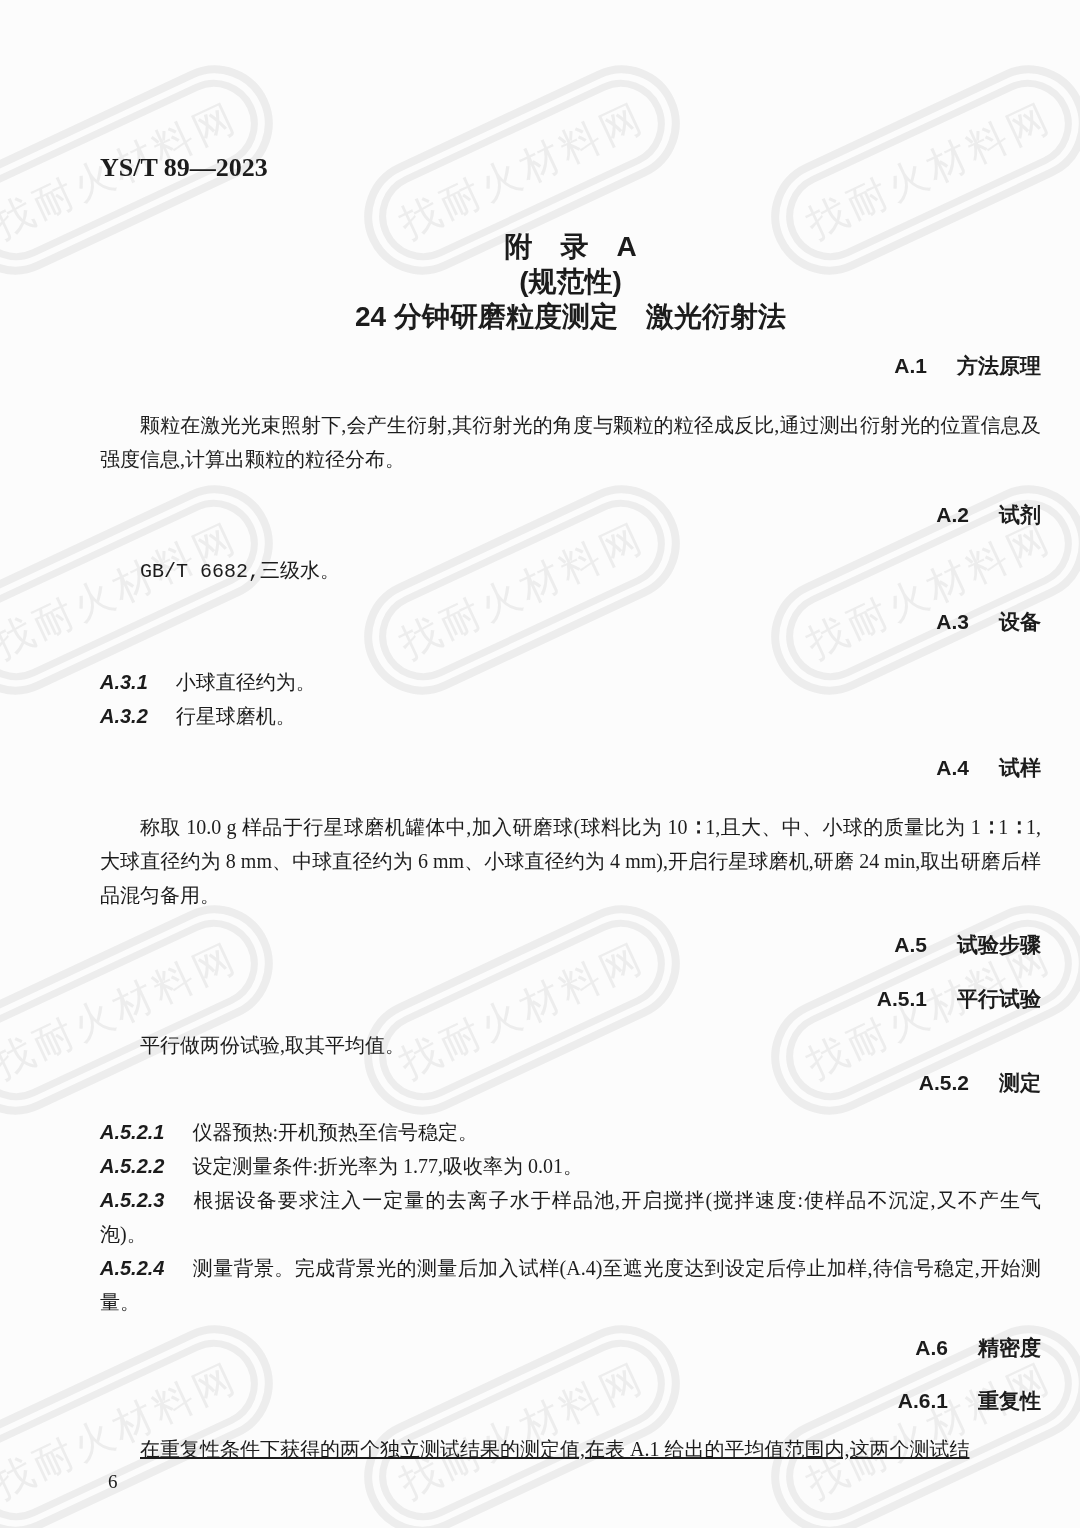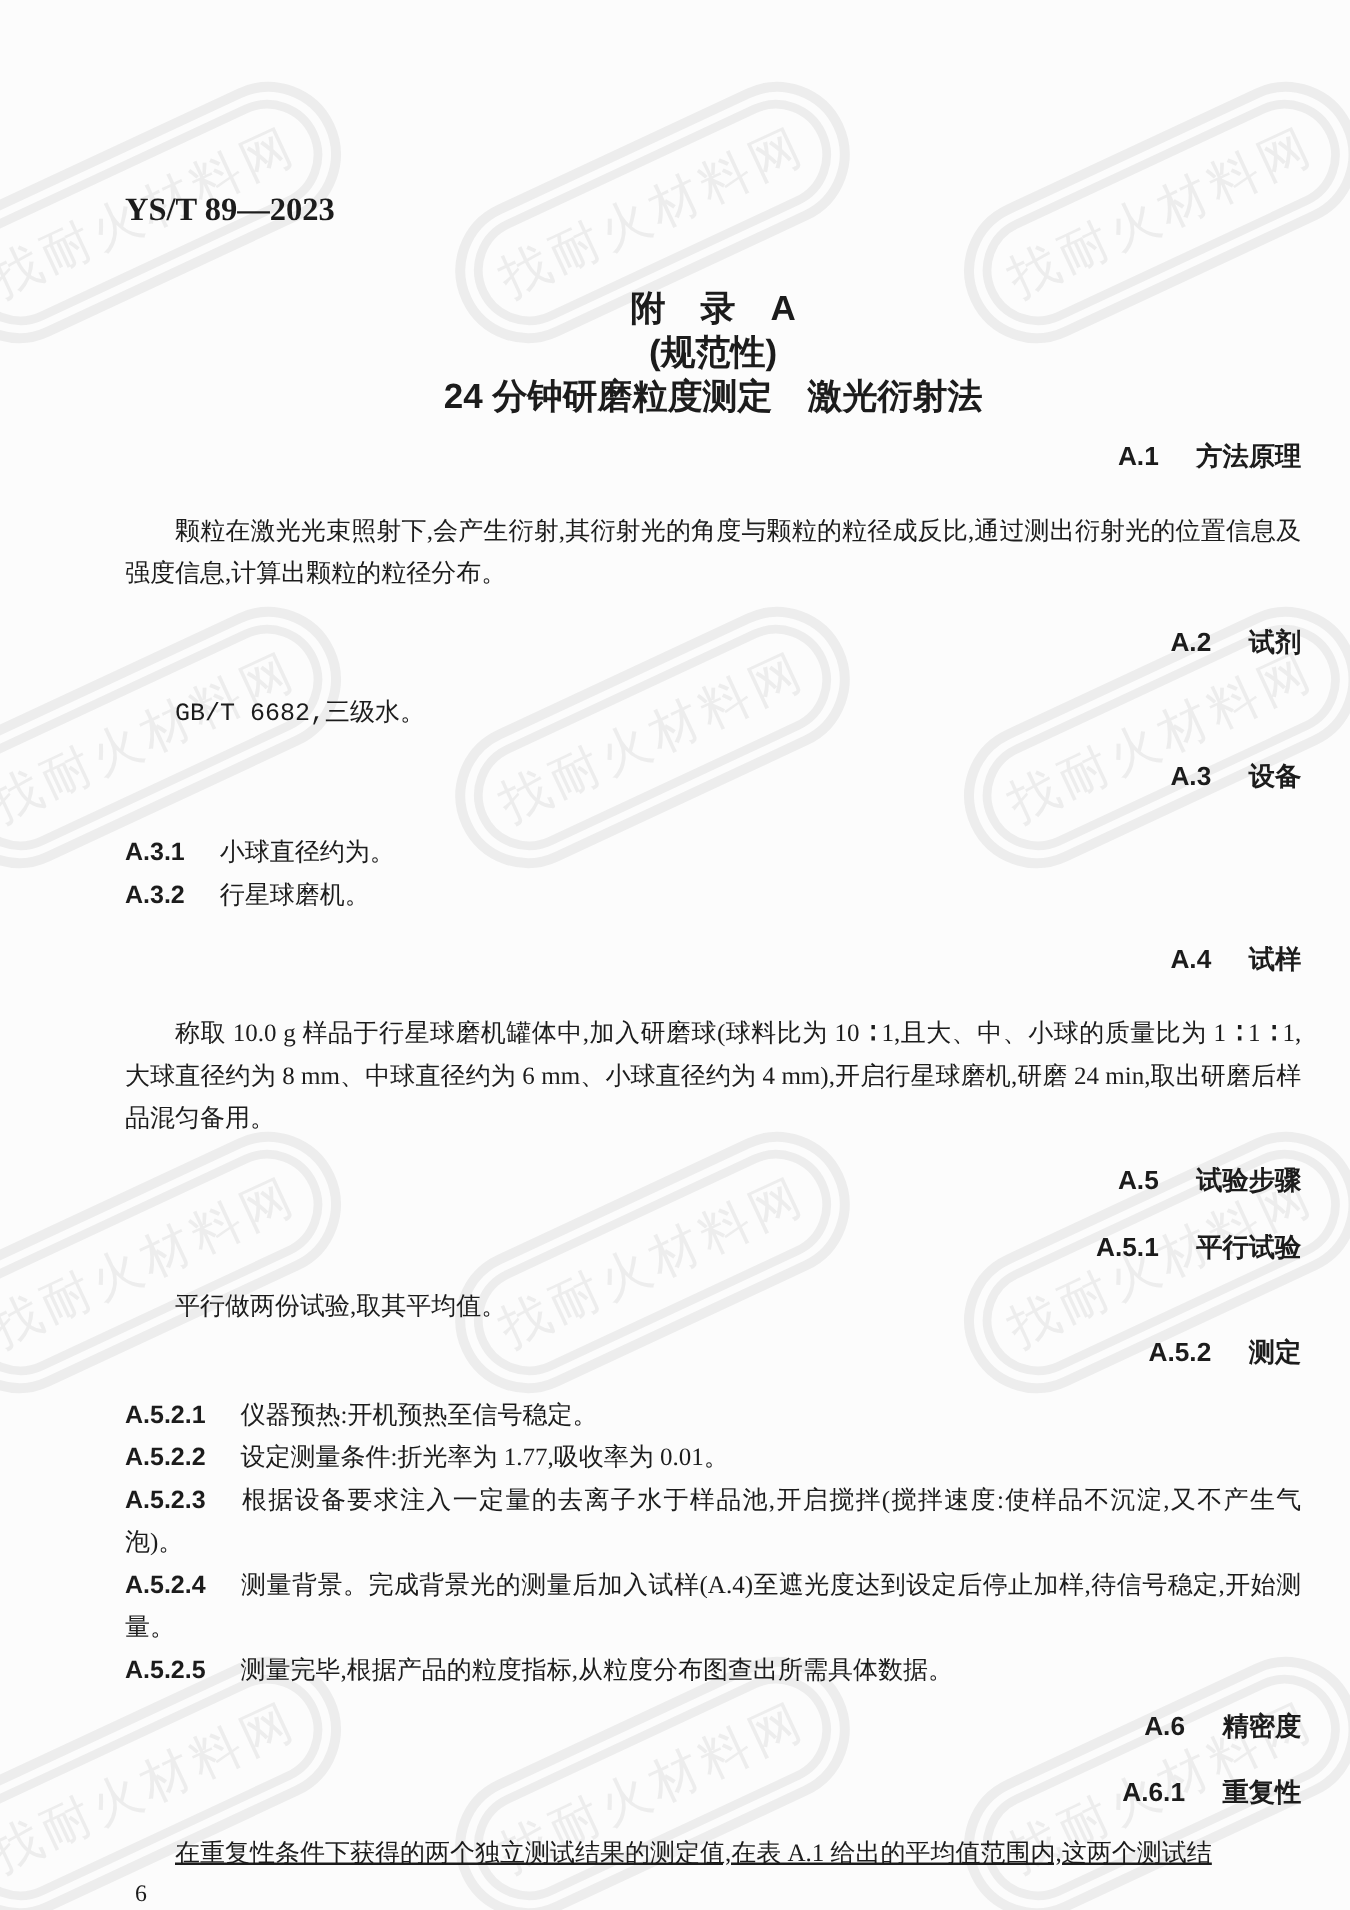--- a/index.html
+++ b/index.html
@@ -55,21 +55,21 @@
   .para{
     font-size:20px;line-height:34px;margin:0;
     text-align:justify;text-indent:40px;
   }
   .clauses{margin:0;}
   .clause{
     font-size:20px;line-height:34px;text-align:justify;
   }
   .clause-id{
     font-family:"Liberation Sans","DejaVu Sans",sans-serif;
-    font-weight:bold;margin-right:28px;font-size:20px;
+    font-weight:bold;margin-right:28px;font-size:20px;font-style:italic;
   }
   .mt-a1{margin-top:20px;}  .mt-p1{margin-top:30px;}
   .mt-a2{margin-top:27px;}  .mt-p2{margin-top:28px;font-family:Liberation Mono, monospace;}
   .mt-a3{margin-top:21px;}  .mt-c3{margin-top:31px;}
   .mt-a4{margin-top:23px;}  .mt-p4{margin-top:30px;}
   .mt-a5{margin-top:21px;}  .mt-a51{margin-top:30px;}
   .mt-p51{margin-top:17px;} .mt-a52{margin-top:9px;}
   .mt-c52{margin-top:20px;}
   .mt-a6{margin-top:17px;}  .mt-a61{margin-top:29px;}
   .mt-p61{margin-top:19px;text-decoration:underline;}
@@ -222,23 +222,20 @@
     </div>
     <div class="clause">
       <span class="clause-id">A.5.2.2</span><span>设定测量条件:折光率为 1.77,吸收率为 0.01。</span>
     </div>
     <div class="clause">
       <span class="clause-id">A.5.2.3</span><span>根据设备要求注入一定量的去离子水于样品池,开启搅拌(搅拌速度:使样品不沉淀,又不产生气泡)。</span>
     </div>
     <div class="clause">
       <span class="clause-id">A.5.2.4</span><span>测量背景。完成背景光的测量后加入试样(A.4)至遮光度达到设定后停止加样,待信号稳定,开始测量。</span>
     </div>
-    <div class="clause">
-      <span class="clause-id">A.5.2.5</span><span>测量完毕,根据产品的粒度指标,从粒度分布图查出所需具体数据。</span>
-    </div>
   </div>
 
   <div class="heading mt-a6">
     <span class="hid">A.6</span><span>精密度</span>
   </div>
   <div class="heading mt-a61">
     <span class="hid">A.6.1</span><span>重复性</span>
   </div>
   <p class="para mt-p61">在重复性条件下获得的两个独立测试结果的测定值,在表 A.1 给出的平均值范围内,这两个测试结</p>
 

